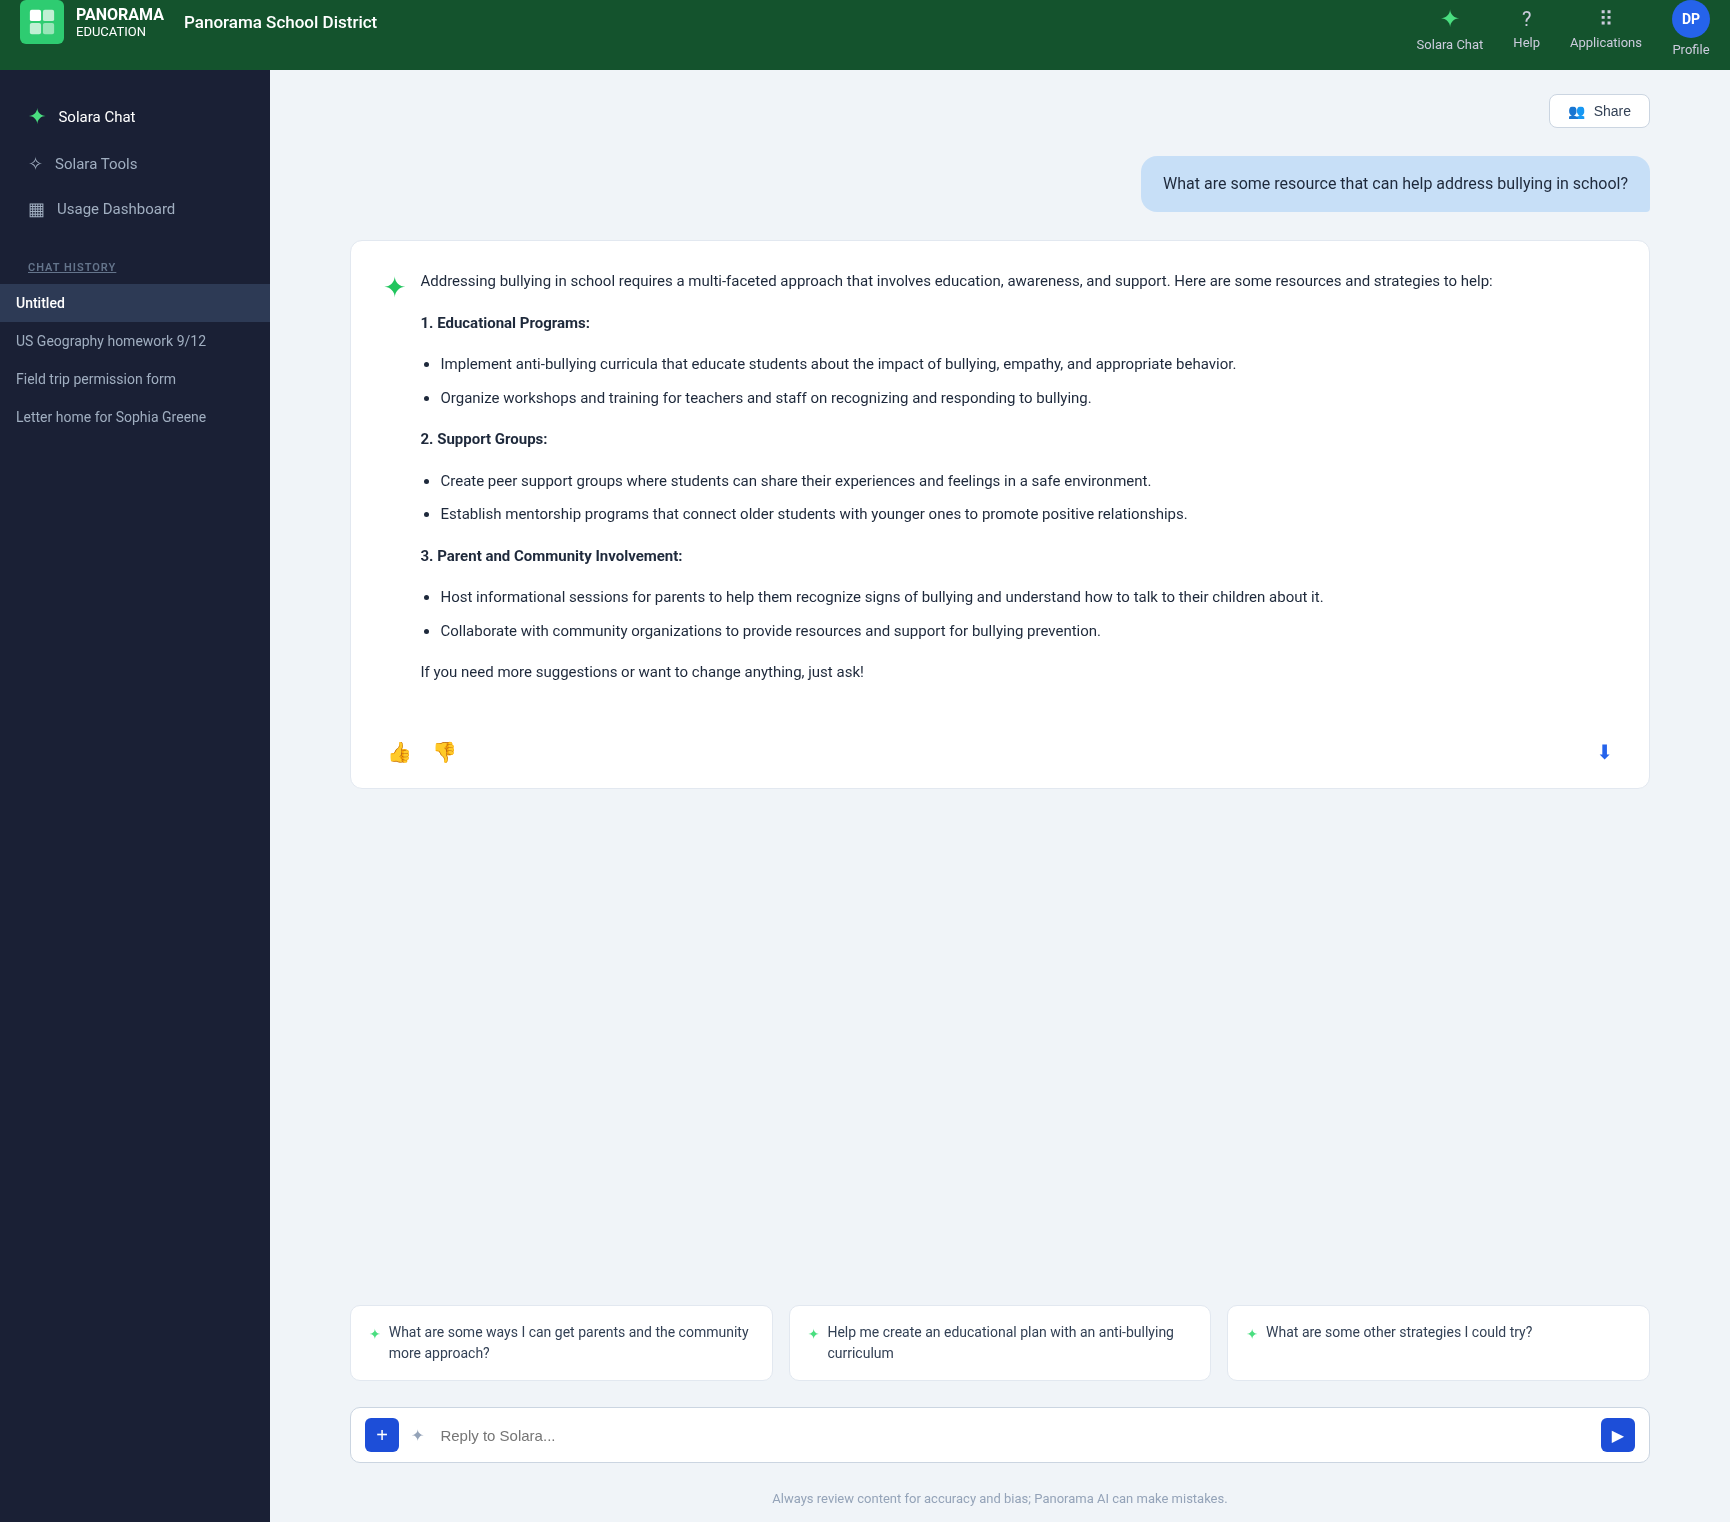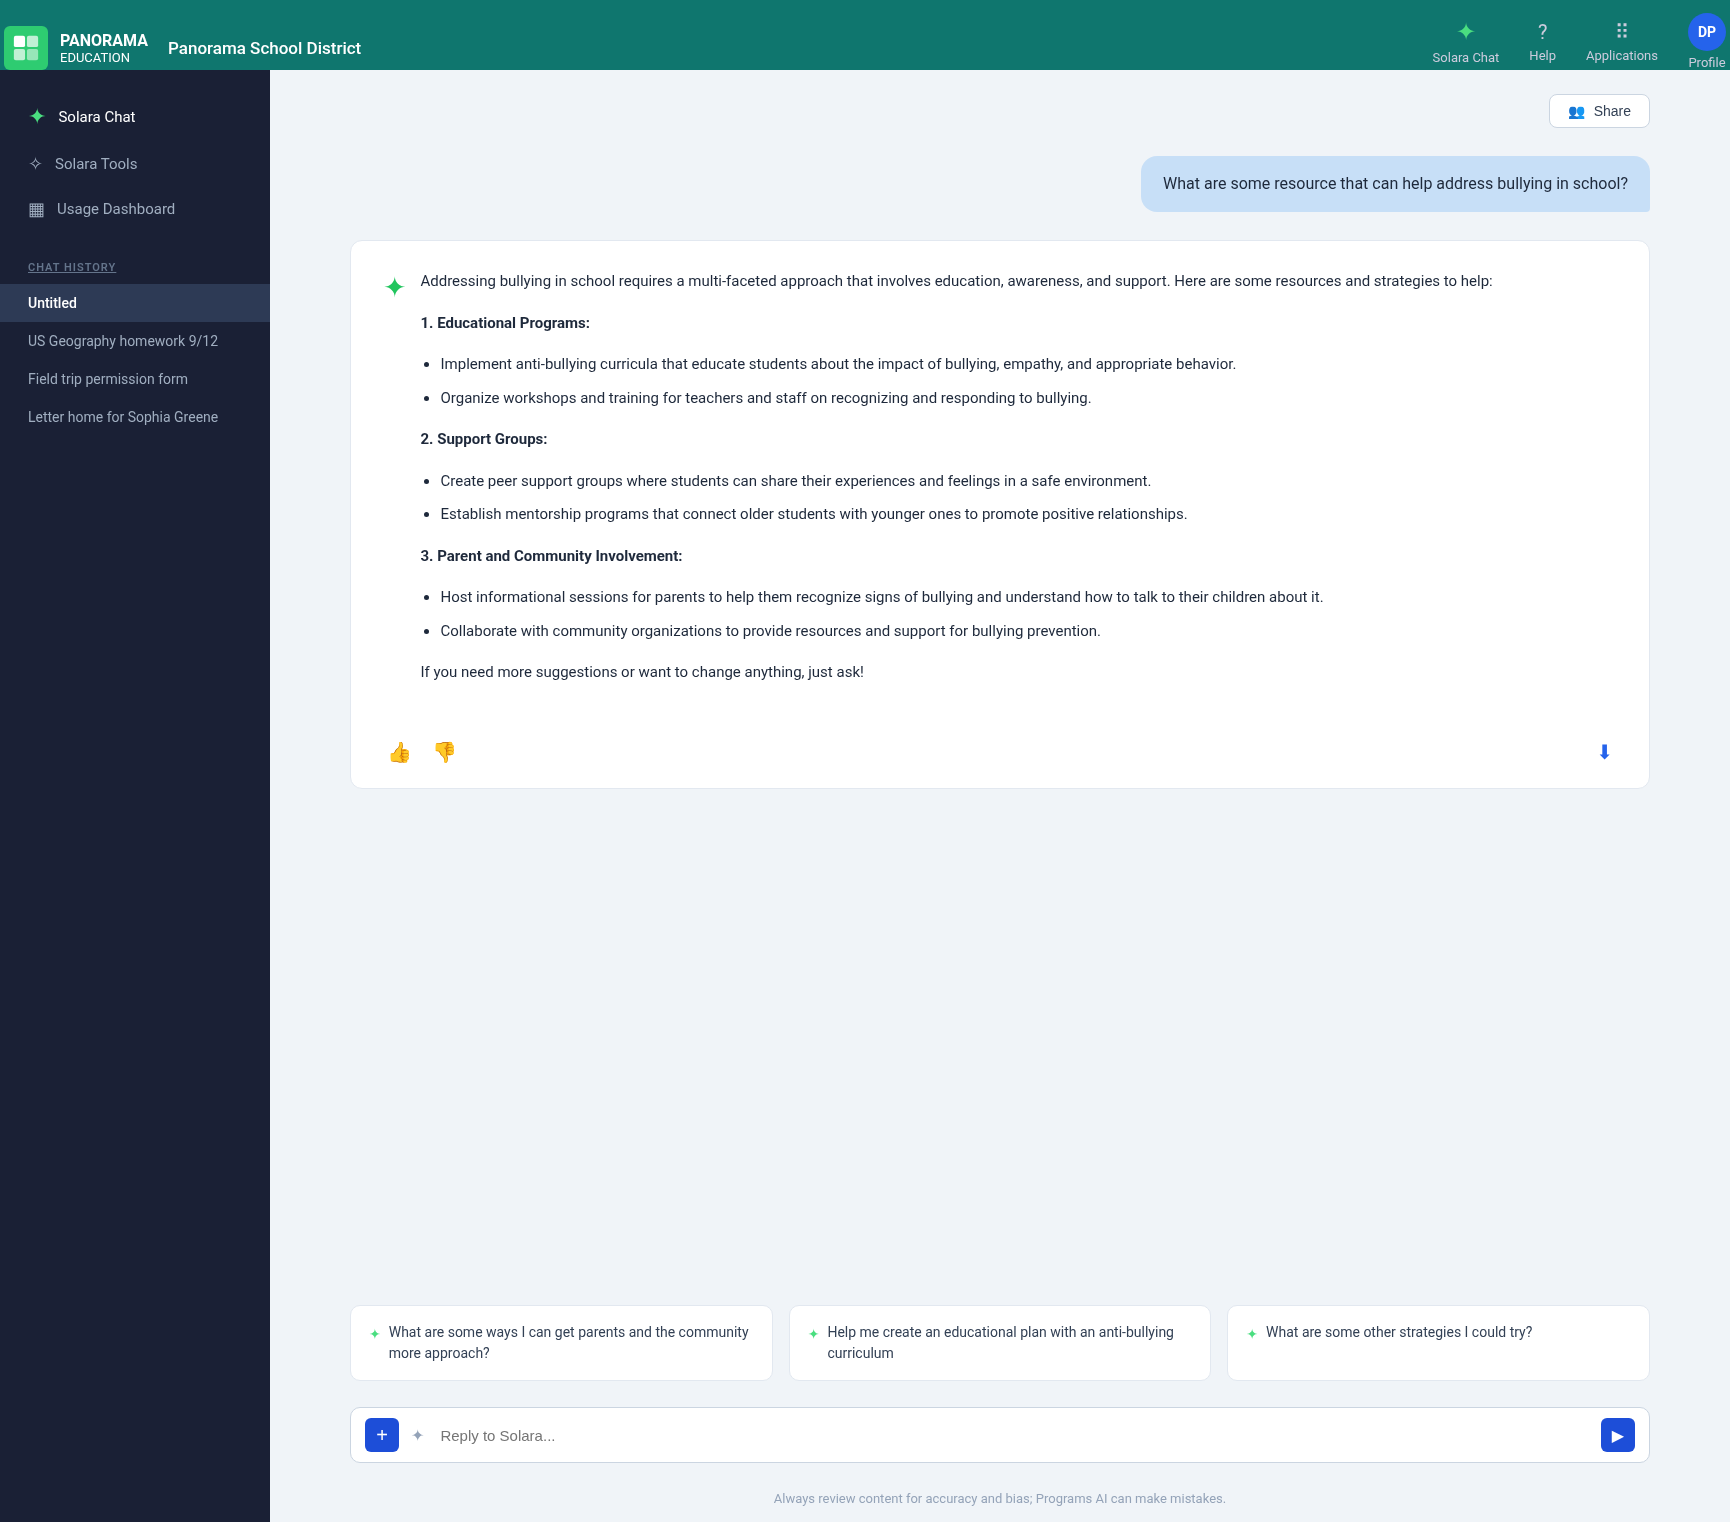--- a/index.html
+++ b/index.html
@@ -1,24 +1,24 @@
 <!DOCTYPE html>
 <html><head>
   <meta charset="utf-8">
   <style>
     * { box-sizing: border-box; margin: 0; padding: 0; }
     body { font-family: -apple-system, BlinkMacSystemFont, 'Segoe UI', Roboto, sans-serif; background: #f0f2f5; width: 1730px; height: 1522px; overflow: hidden; }
 
     
     .topnav {
-      background: #0f766e;
+      background: #14532d;
       height: 70px;
       display: flex;
-      align-items: flex-end;
-      padding: 0 4px;
+      align-items: flex-start;
+      padding: 0 20px;
       position: fixed;
       top: 0; left: 0; right: 0;
       z-index: 100;
     }
     .logo-area {
       display: flex;
       align-items: center;
       gap: 12px;
       min-width: 260px;
     }
@@ -97,21 +97,21 @@
       color: #64748b;
       font-size: 11px;
       font-weight: 600;
       letter-spacing: 1px;
       text-transform: uppercase;
       padding: 0 28px;
       margin-bottom: 10px;
       text-decoration: underline;
     }
     .sidebar-history-item {
-      padding: 11px 28px;
+      padding: 11px 16px;
       color: #a0aec0;
       font-size: 14px;
       cursor: pointer;
       border-radius: 0;
     }
     .sidebar-history-item.active { background: #2d3a55; color: white; font-weight: 500; }
 
     
     .main-content {
       flex: 1;
@@ -446,15 +446,15 @@
       <div class="input-row">
         <button class="add-btn">+</button>
         <span class="input-icon">✦</span>
         <input class="chat-input" type="text" placeholder="Reply to Solara..." style="">
         <button class="send-btn">
           <span class="send-icon">▶</span>
         </button>
       </div>
     </div>
 
-    <div class="disclaimer">Always review content for accuracy and bias; Programs AI can make mistakes.</div>
+    <div class="disclaimer">Always review content for accuracy and bias; Panorama AI can make mistakes.</div>
   </main>
 </div>
 
 </body></html>

